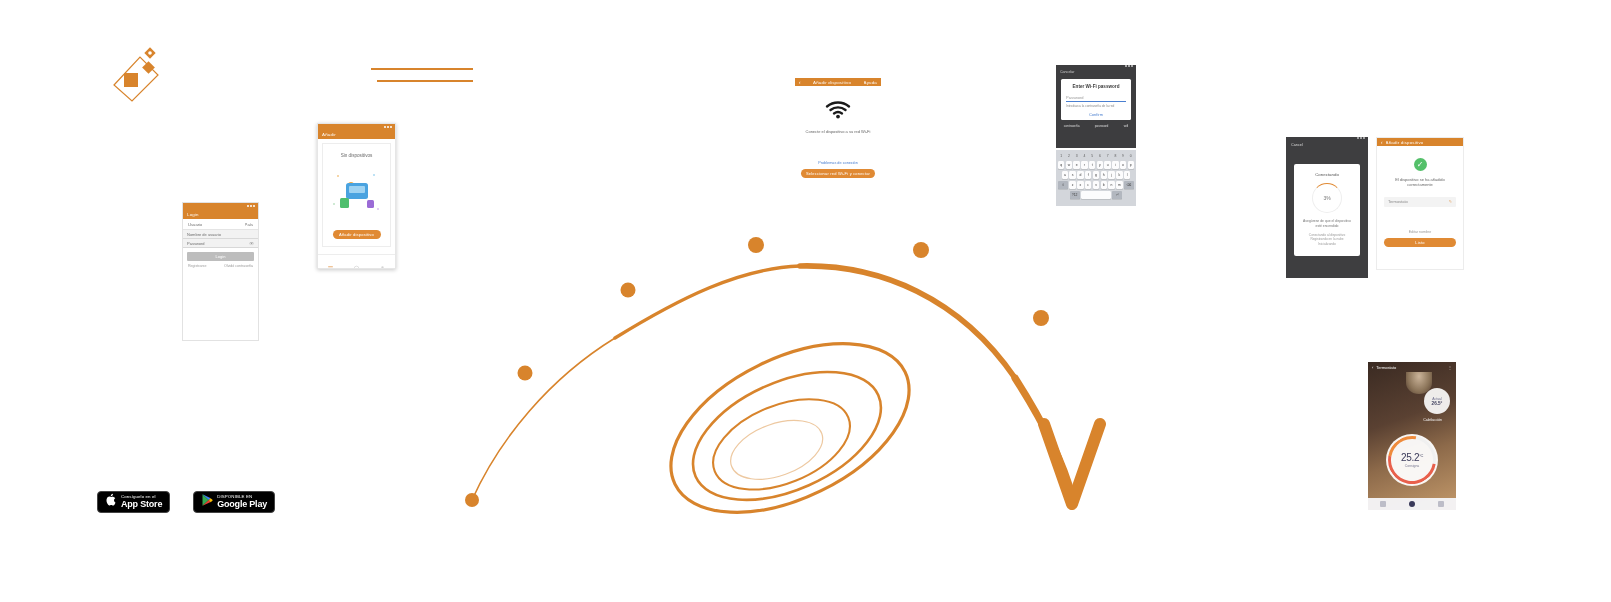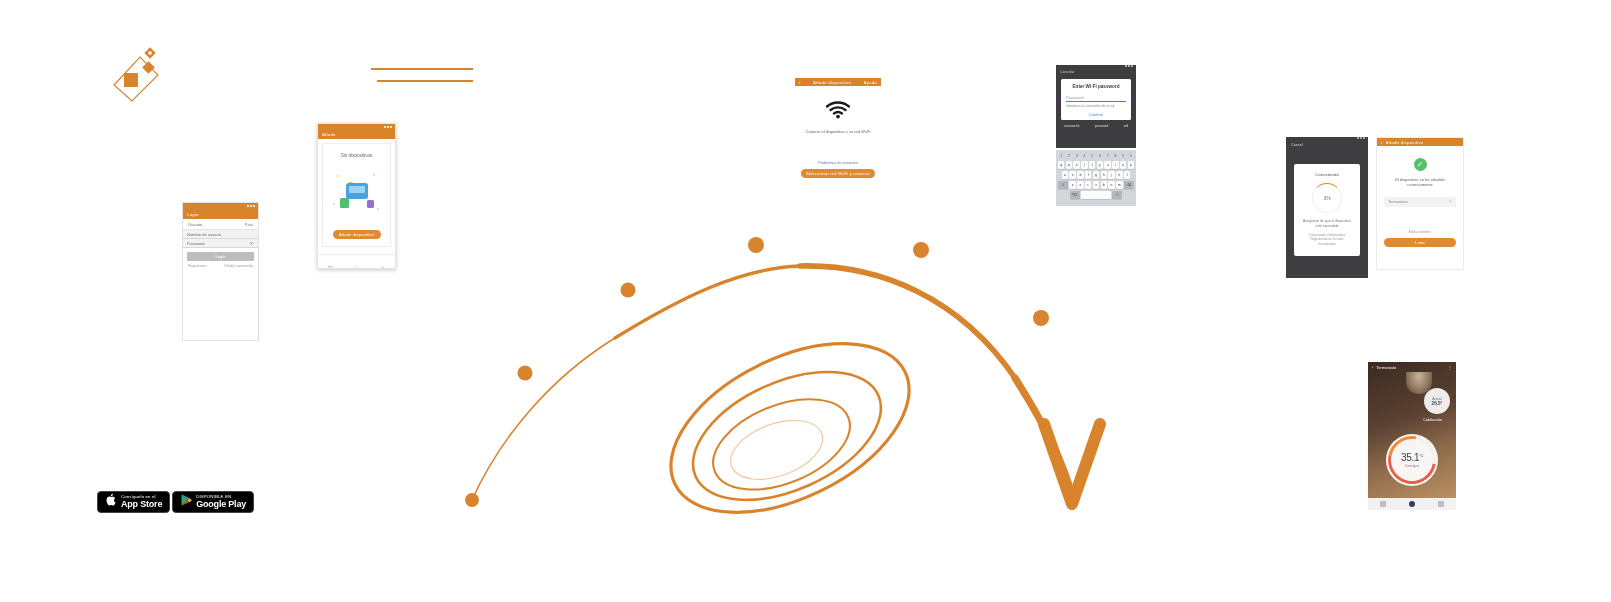--- a/index.html
+++ b/index.html
@@ -225,21 +225,21 @@
   #p-thermo .temp-lbl { font-size: 3.4px; color: #7a7a92; margin-top: 1px; }
   #p-thermo .t-nav {
     position: absolute; bottom: 0; left: 0; right: 0; height: 12px;
     background: rgba(245,245,248,.96);
     display: flex; align-items: center; justify-content: space-around;
   }
   #p-thermo .t-nav i { width: 6px; height: 6px; border-radius: 1px; background: #bdbdc8; display: block; }
   #p-thermo .t-nav i.on { background: #3a3a5a; border-radius: 50%; }
 
   
-  .badges { position: absolute; left: 97px; top: 491px; display: flex; gap: 2px; }
+  .badges { position: absolute; left: 97px; top: 491px; display: flex; gap: 23px; }
   .badge {
     background: #000; border-radius: 4px; border: .8px solid #444;
     height: 22px; display: flex; align-items: center; gap: 4px;
     padding: 0 7px; color: #fff;
   }
   .badge .bt { display: flex; flex-direction: column; line-height: 1; }
   .badge .bt .small { font-size: 4.4px; letter-spacing: .1px; }
   .badge .bt .big   { font-size: 9px; font-weight: bold; letter-spacing: -.2px; margin-top: 1.5px; }
 
   
@@ -488,21 +488,21 @@
     </div>
     <div class="lamp"></div>
     <div class="mini-dial">
       <span>Actual</span>
       <b>26.5°</b>
     </div>
     <div class="mode">Calefacción</div>
     <div class="big-dial">
       <span class="arc"></span>
       <div class="temp">
-        <span>35.1</span><sup>°C</sup>
+        <span>25.2</span><sup>°C</sup>
       </div>
       <div class="temp-lbl">Consigna</div>
     </div>
     <div class="t-nav">
       <i></i>
       <i class="on"></i>
       <i></i>
     </div>
   </div>
 

